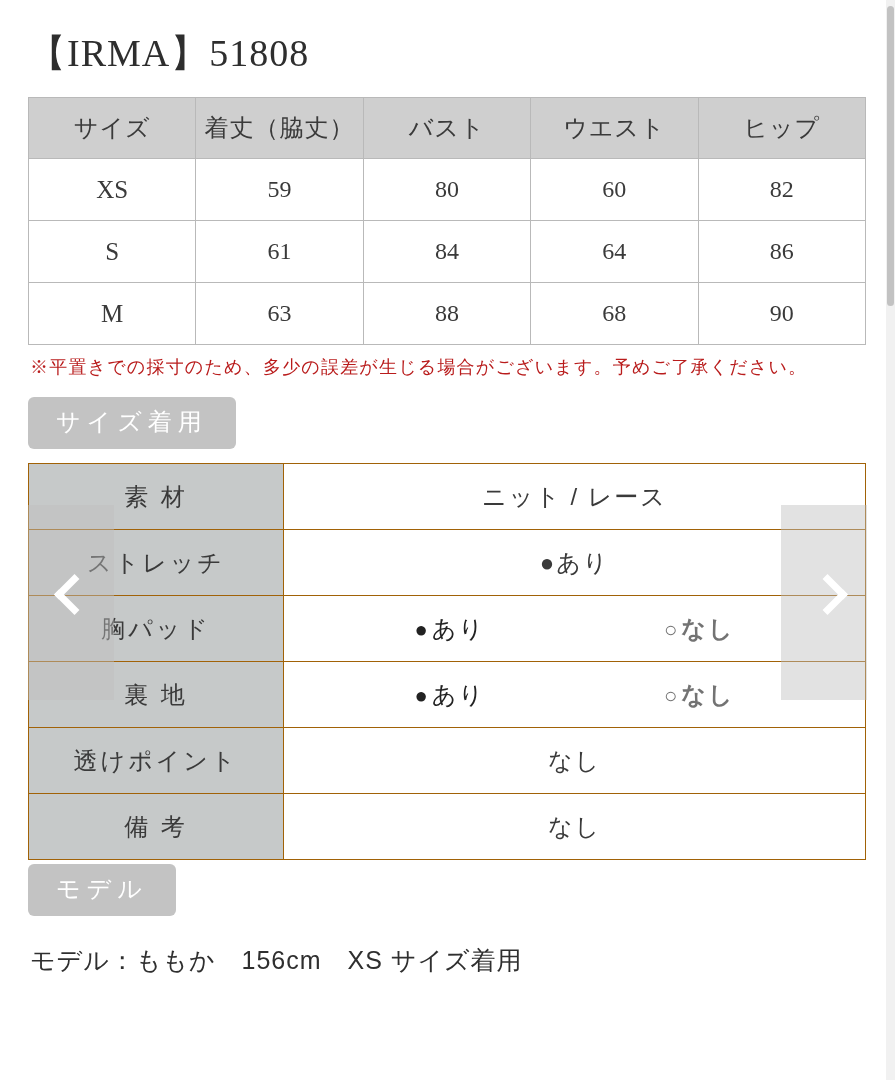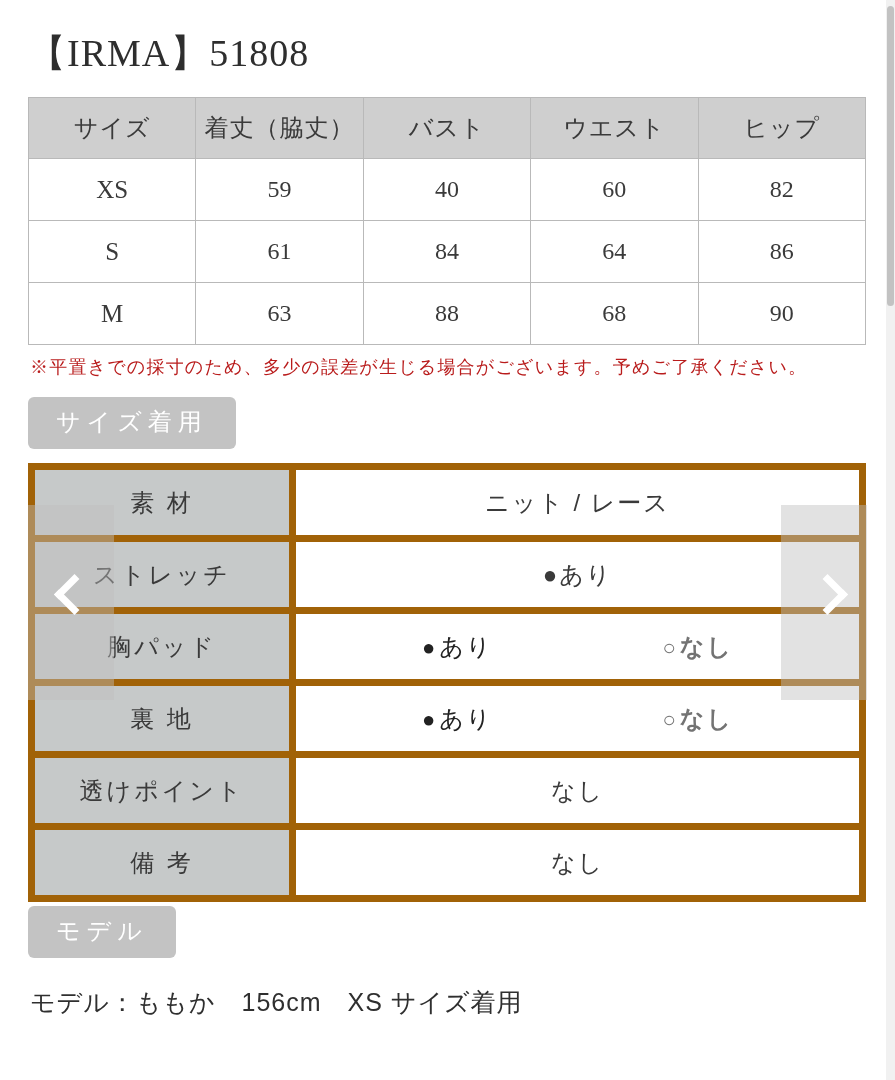--- a/index.html
+++ b/index.html
@@ -76,21 +76,21 @@
     border-radius: 6px;
     margin: 4px 0 14px 0;
   }
   
   table.detail-table {
     border-collapse: collapse;
     width: 838px;
     table-layout: fixed;
   }
   table.detail-table td {
-    border: 7px solid #a16207;
+    border: 1px solid #a16207;
     height: 63px;
     font-size: 24px;
     color: #3a3a3a;
     text-align: center;
     vertical-align: middle;
     margin-top: 12px;
   }
   table.detail-table td.label {
     background: #c6c9c9;
     width: 252px;
@@ -197,21 +197,21 @@
         <th>着丈（脇丈）</th>
         <th>バスト</th>
         <th>ウエスト</th>
         <th>ヒップ</th>
       </tr>
     </thead>
     <tbody>
       <tr>
         <td class="sizecol">XS</td>
         <td>59</td>
-        <td>40</td>
+        <td>80</td>
         <td>60</td>
         <td>82</td>
       </tr>
       <tr>
         <td class="sizecol">S</td>
         <td>61</td>
         <td>84</td>
         <td>64</td>
         <td>86</td>
       </tr>

